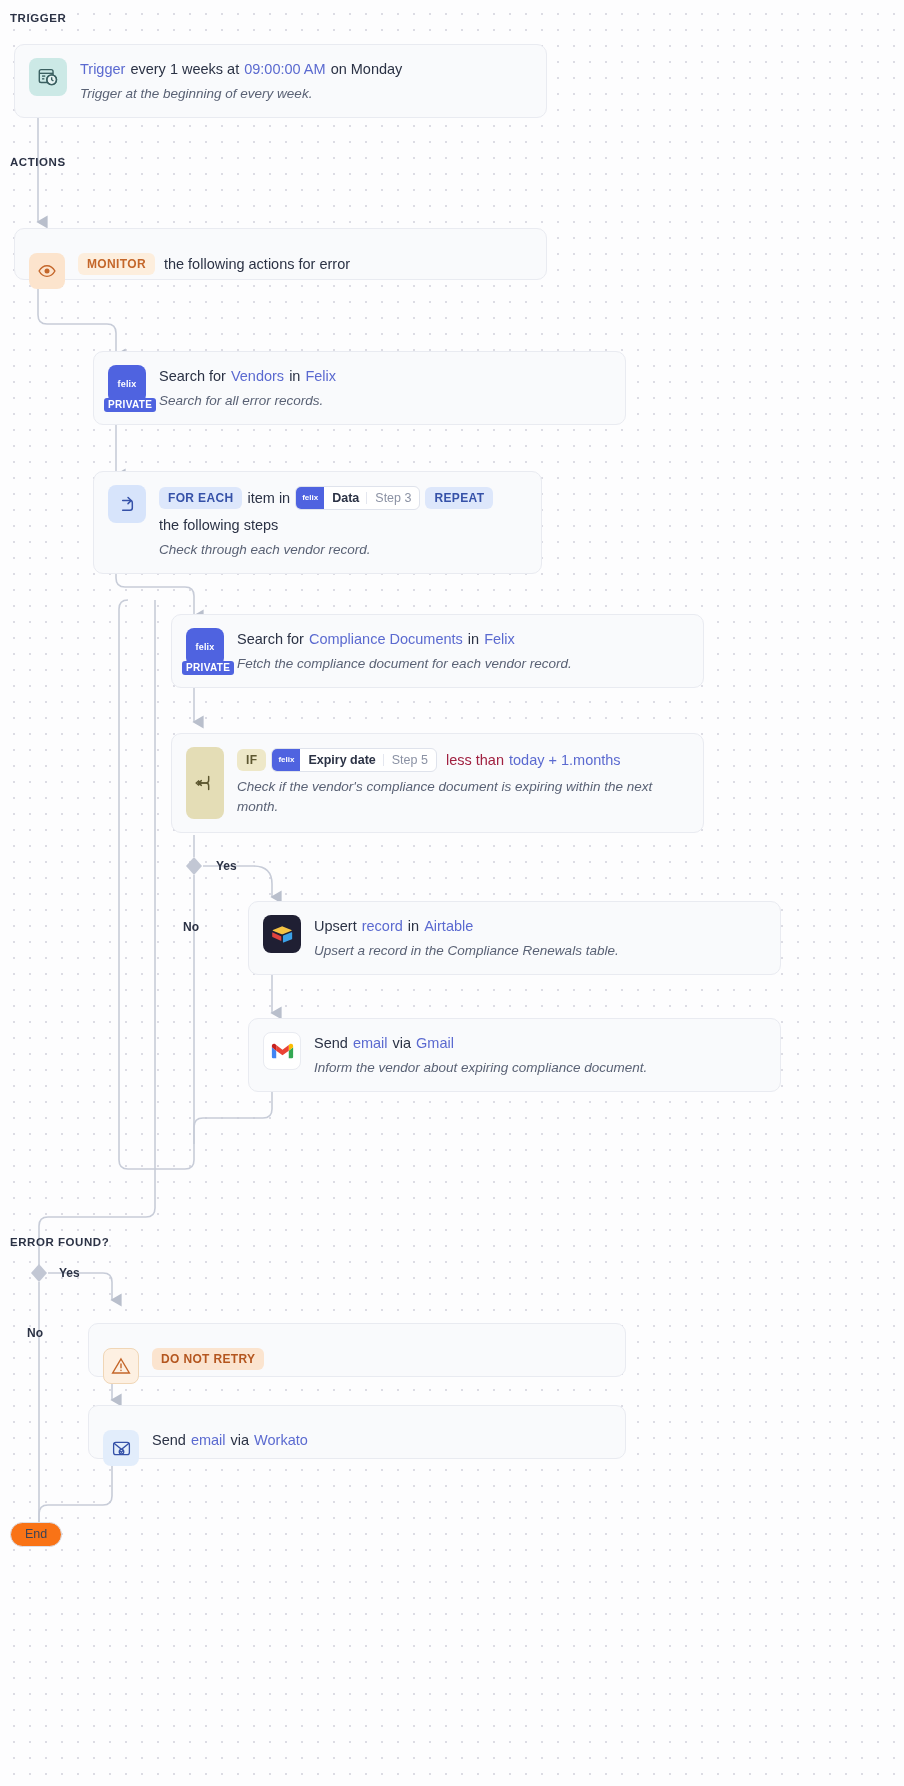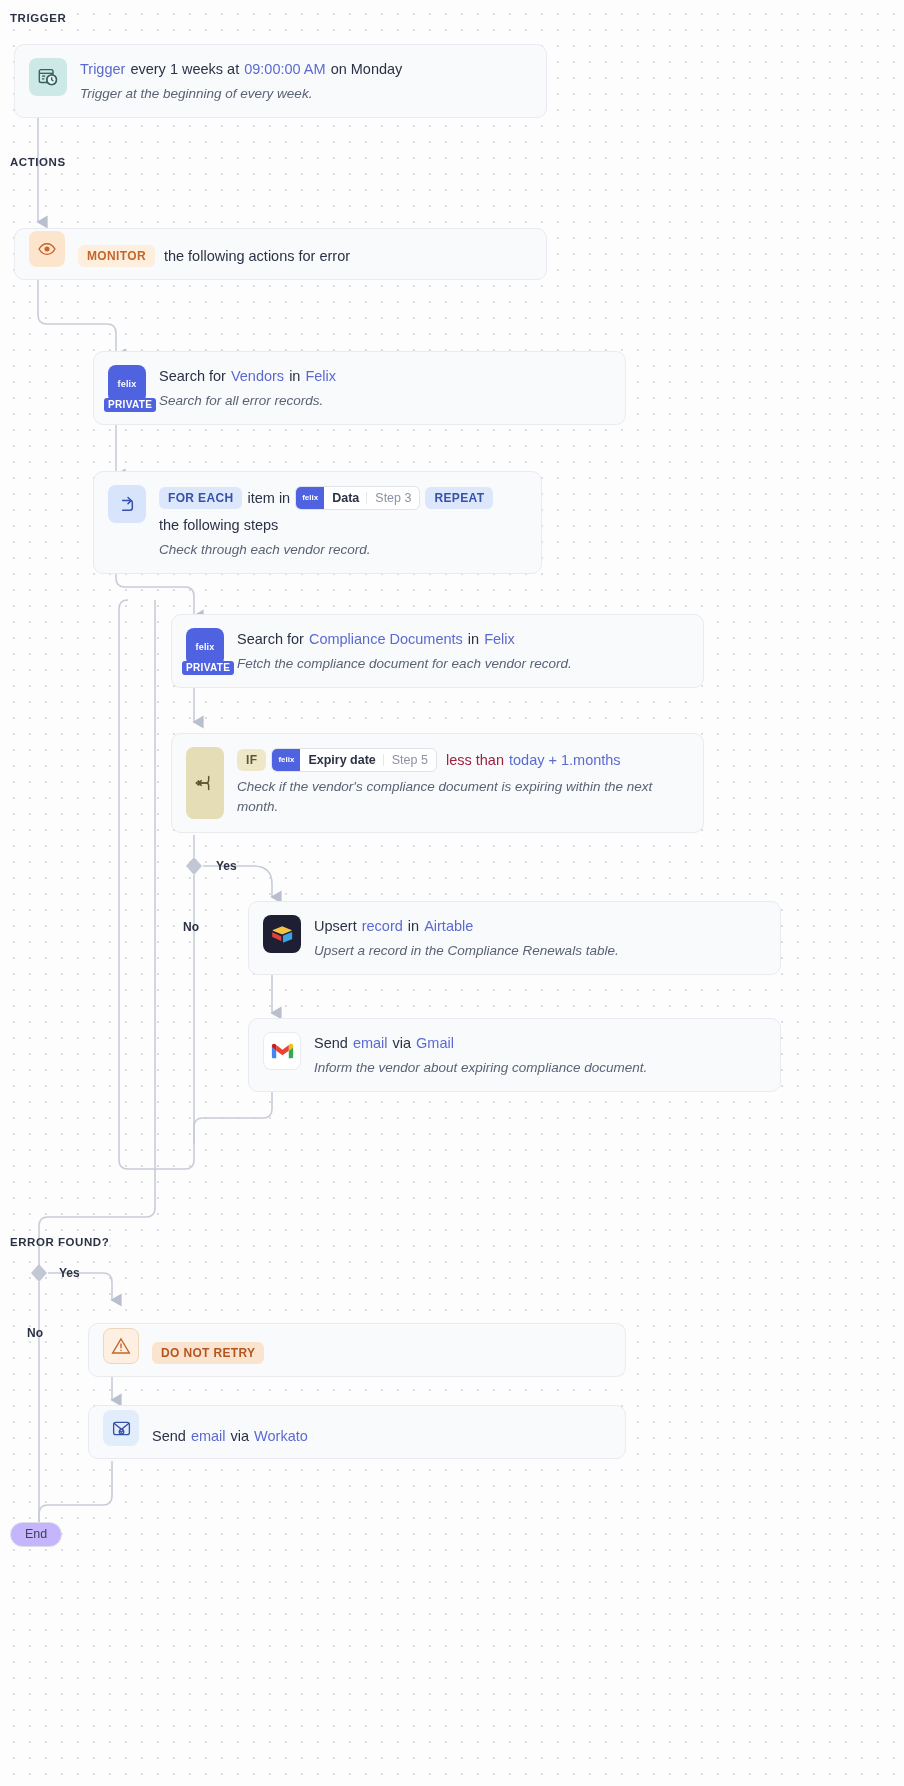--- a/index.html
+++ b/index.html
@@ -35,21 +35,21 @@
   .card {
     position: absolute;
     background: #f9fafc;
     border: 1px solid #e9ebf1;
     border-radius: 10px;
     display: flex;
     align-items: flex-start;
     padding: 13px 14px;
     gap: 13px;
   }
-  .card.compact { align-items: flex-end; padding: 12px 14px; }
+  .card.compact { align-items: flex-start; padding: 24px 14px; }
   .card-body { padding-top: 1px; min-width: 0; }
   .title-line {
     font-size: 14.5px;
     line-height: 20px;
     color: #2b3245;
     display: flex;
     flex-wrap: wrap;
     align-items: center;
     gap: 5px;
     white-space: nowrap;
@@ -137,21 +137,21 @@
   
   .branch-label {
     position: absolute;
     font-size: 12px; font-weight: bold; color: #2b3245;
     white-space: nowrap;
   }
 
   
   .end-node {
     position: absolute;
-    background: #c4b5fd;
+    background: #f97316;
     border: 1px solid #dcdfe8;
     border-radius: 13px;
     font-size: 12.5px;
     color: #3c4356;
     padding: 5px 14px;
     line-height: 1;
   }
 </style>
 </head>
 <body>

